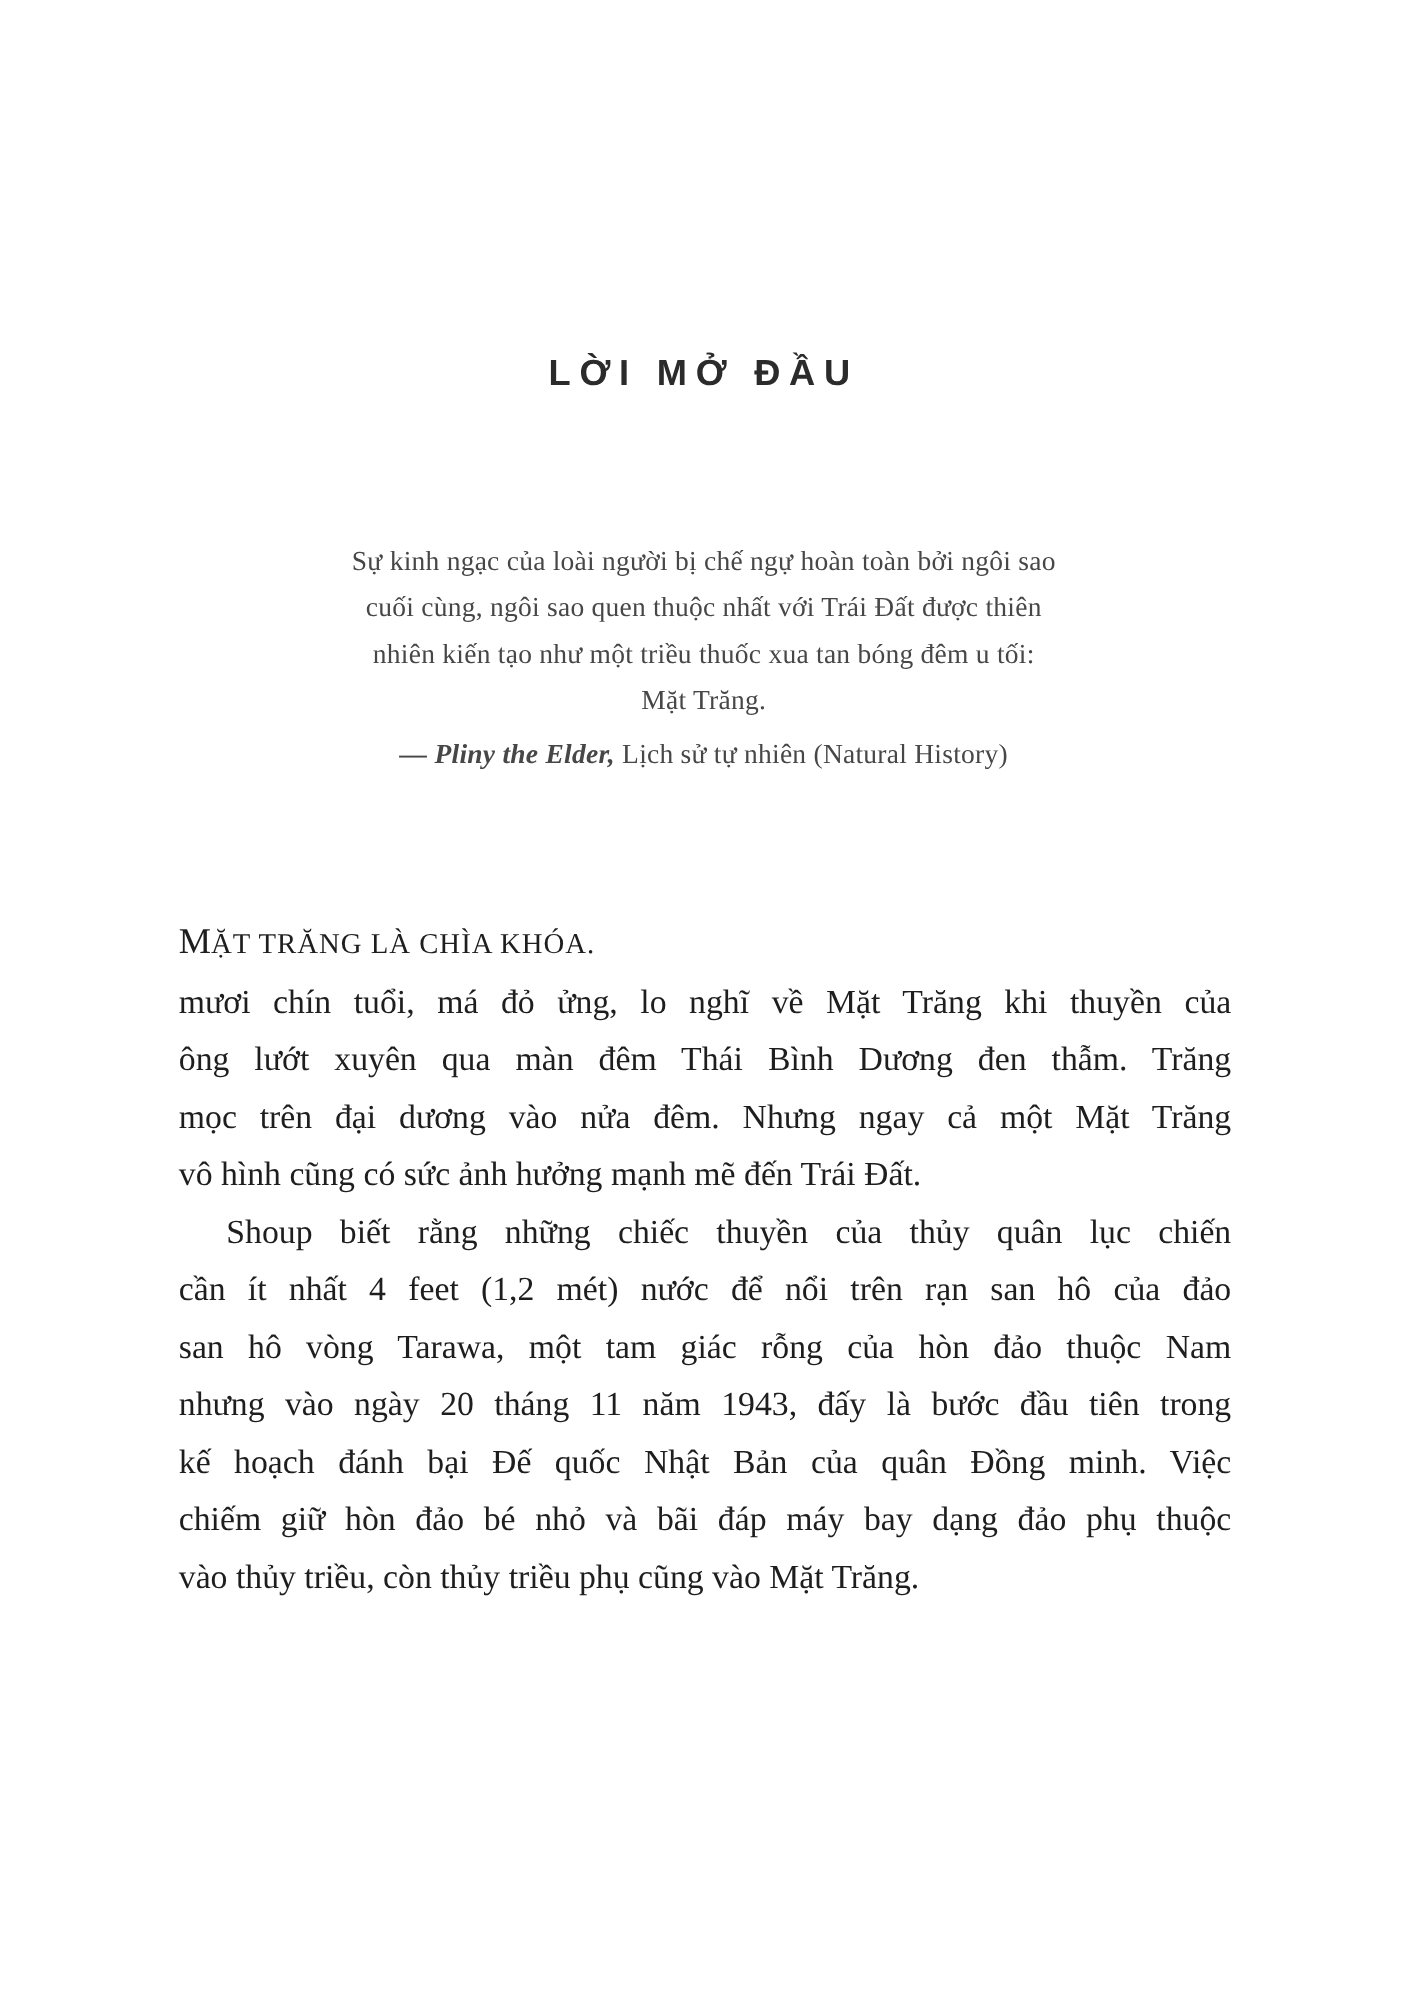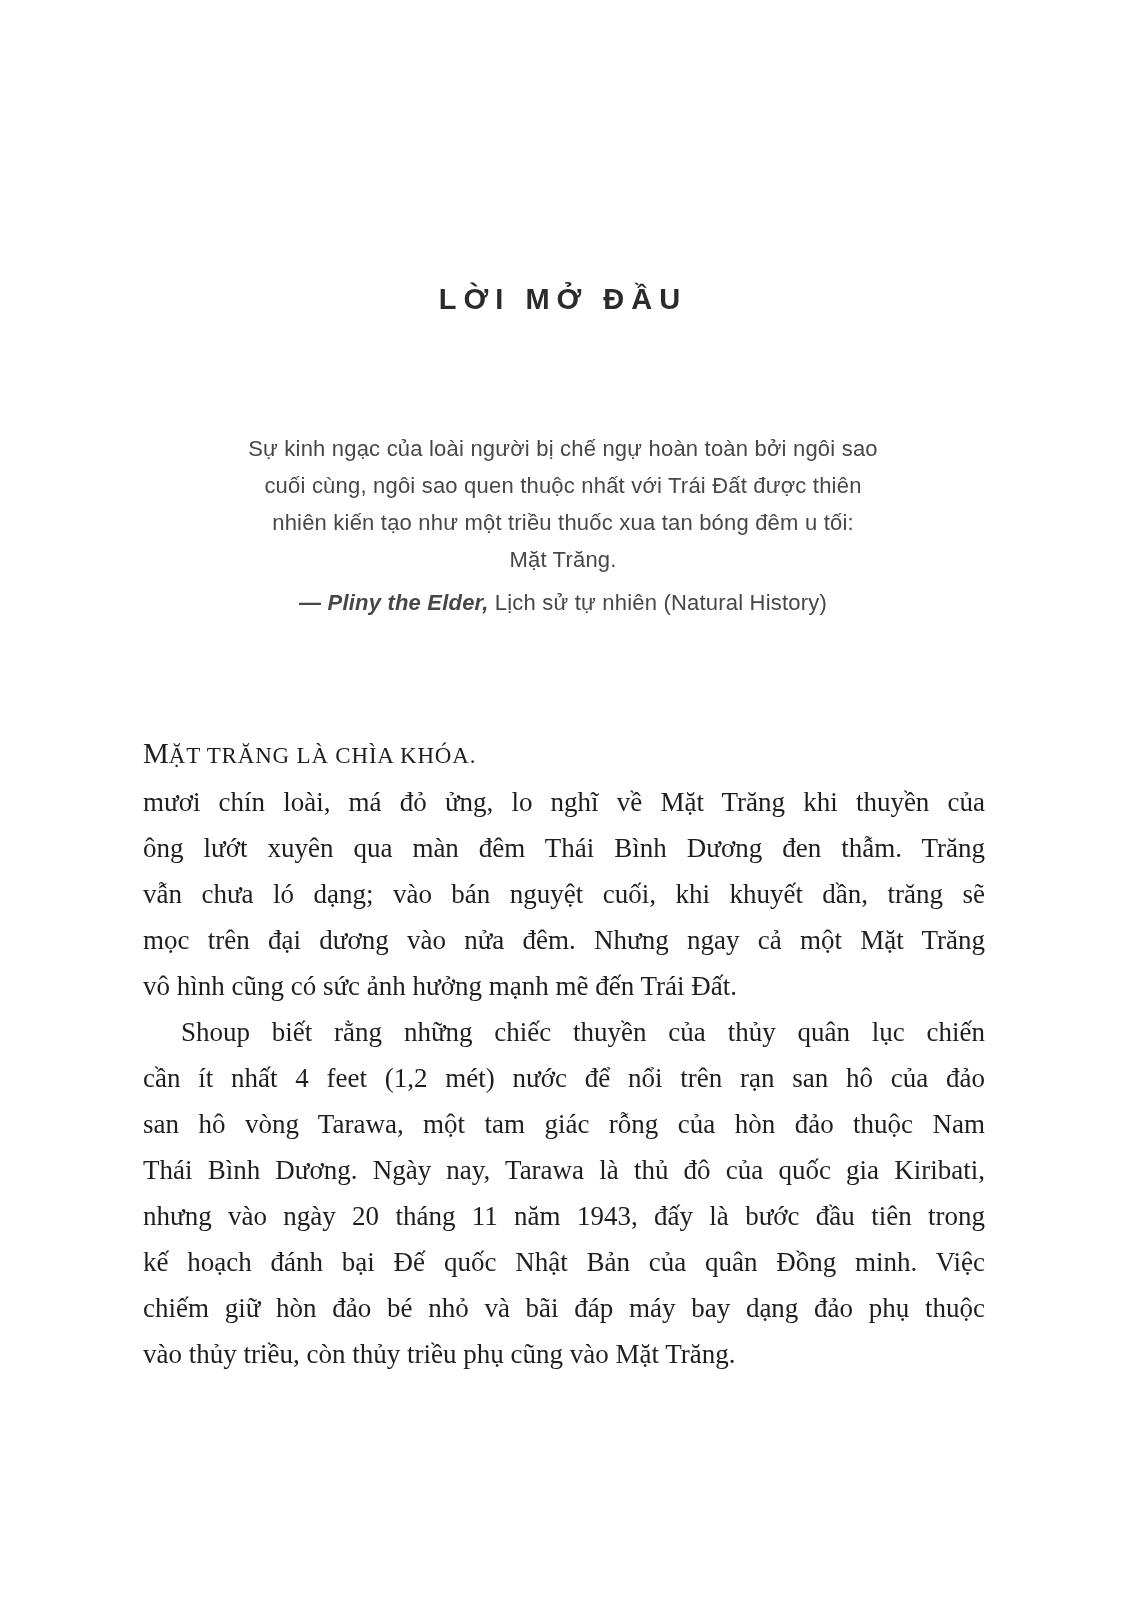--- a/index.html
+++ b/index.html
@@ -31,21 +31,21 @@
     color: #2b2b2b;
   }
 
   
   .epigraph {
     position: absolute;
     top: 430px;
     left: 0;
     width: 100%;
     text-align: center;
-    font-family: Liberation Sans, sans-serif;
+    font-family: Liberation Serif, serif;
     font-size: 22px;
     line-height: 37px;
     color: #474747;
     letter-spacing: 0.2px;
   }
   .epigraph-attribution {
     margin-top: 6px;
   }
   .attribution-author {
     font-weight: 700;
@@ -100,29 +100,27 @@
     <div class="epigraph-attribution">
       <span class="attribution-author">— Pliny the Elder,</span><span class="attribution-work"> Lịch sử tự nhiên (Natural History)</span>
     </div>
   </div>
 
   <div class="body-text">
     <div class="body-line para-end">
       <span class="lead-first">M</span><span class="lead-rest">ẶT TRĂNG LÀ CHÌA KHÓA.</span>
     </div>
     <div>
-        <div class="body-line">mươi chín loài, má đỏ ửng, lo nghĩ về Mặt Trăng khi thuyền của</div>
+        <div class="body-line">mươi chín tuổi, má đỏ ửng, lo nghĩ về Mặt Trăng khi thuyền của</div>
         <div class="body-line">ông lướt xuyên qua màn đêm Thái Bình Dương đen thẫm. Trăng</div>
-        <div class="body-line">vẫn chưa ló dạng; vào bán nguyệt cuối, khi khuyết dần, trăng sẽ</div>
         <div class="body-line">mọc trên đại dương vào nửa đêm. Nhưng ngay cả một Mặt Trăng</div>
         <div class="body-line para-end">vô hình cũng có sức ảnh hưởng mạnh mẽ đến Trái Đất.</div>
         <div class="body-line indent">Shoup biết rằng những chiếc thuyền của thủy quân lục chiến</div>
         <div class="body-line">cần ít nhất 4 feet (1,2 mét) nước để nổi trên rạn san hô của đảo</div>
         <div class="body-line">san hô vòng Tarawa, một tam giác rỗng của hòn đảo thuộc Nam</div>
-        <div class="body-line">Thái Bình Dương. Ngày nay, Tarawa là thủ đô của quốc gia Kiribati,</div>
         <div class="body-line">nhưng vào ngày 20 tháng 11 năm 1943, đấy là bước đầu tiên trong</div>
         <div class="body-line">kế hoạch đánh bại Đế quốc Nhật Bản của quân Đồng minh. Việc</div>
         <div class="body-line">chiếm giữ hòn đảo bé nhỏ và bãi đáp máy bay dạng đảo phụ thuộc</div>
         <div class="body-line para-end">vào thủy triều, còn thủy triều phụ cũng vào Mặt Trăng.</div>
       </div>
   </div>
 
 </div>
 
 </body></html>

